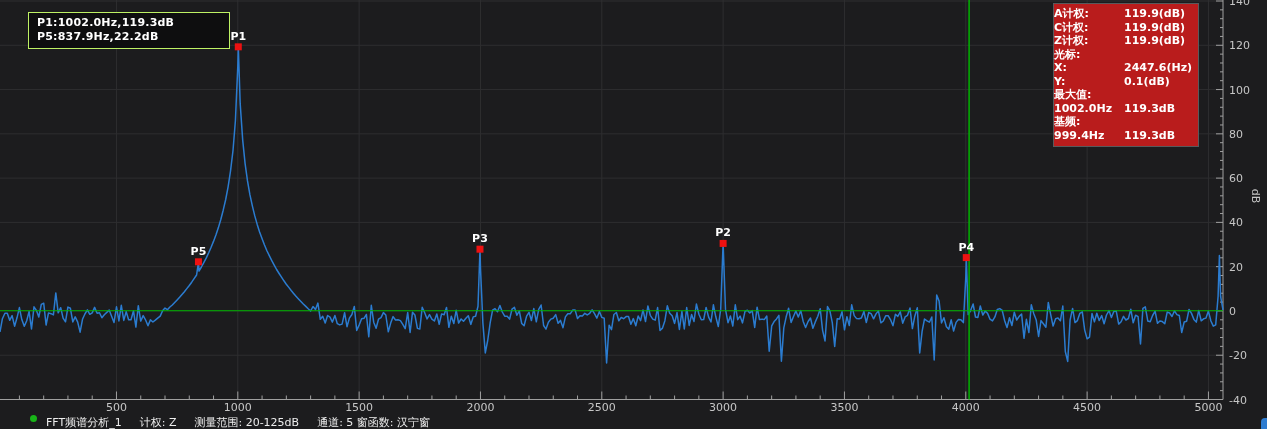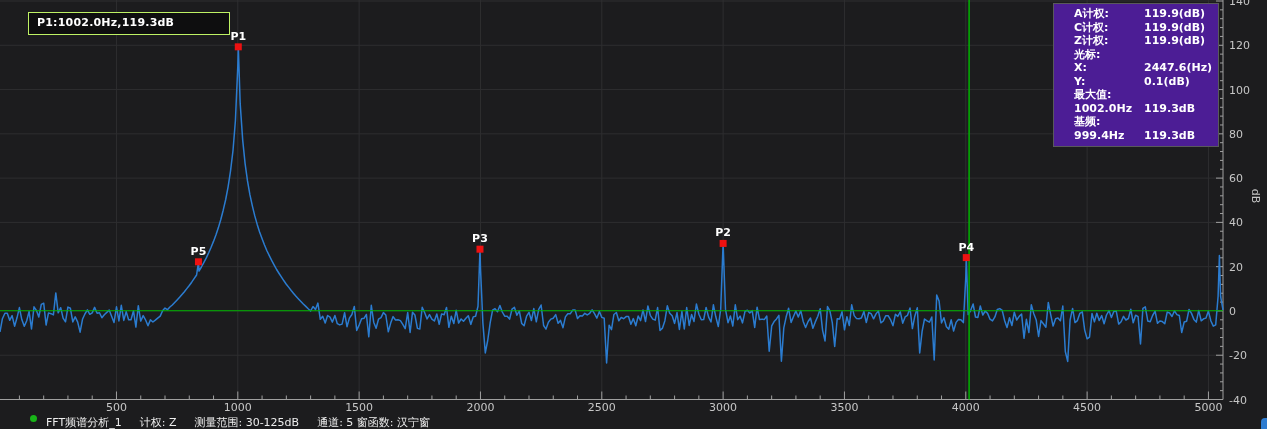--- a/index.html
+++ b/index.html
@@ -9,23 +9,23 @@
   }
   svg.chart{position:absolute;left:0;top:0;}
   .legend-box{
     position:absolute;left:28px;top:12px;width:184px;
     background:#0e0e0f;border:1px solid #bef264;
     color:#ffffff;font-size:11px;font-weight:bold;line-height:14px;
     padding:3px 8px 4px 8px;letter-spacing:0.2px;
   }
   .info-panel{
     position:absolute;left:1053px;top:3px;width:136px;
-    background:#4c1d95;border:1px solid #59595b;
+    background:#b91c1c;border:1px solid #59595b;
     color:#ffffff;font-size:11px;font-weight:bold;
-    padding:3px 8px 4px 20px;
+    padding:3px 8px 4px 0;
   }
   .info-row{display:flex;height:13.5px;line-height:13.5px;white-space:nowrap;}
   .info-row .lbl{width:70px;flex:none;}
   .info-row .val{flex:1;}
   .status-bar{
     position:absolute;left:30px;top:415px;height:14px;
     display:flex;align-items:flex-start;color:#ededed;
     font-size:11px;font-weight:normal;white-space:nowrap;
   }
   .status-dot{width:7px;height:7px;border-radius:50%;margin-right:9px;flex:none;}
@@ -189,20 +189,21 @@
       <rect x="476.4789682539682" y="245.67694444444444" width="7" height="7" fill="#ee1111"></rect>
       <text x="479.9789682539682" y="242.17694444444444" fill="#ffffff" font-size="11" font-weight="bold" text-anchor="middle">P3</text>
       <rect x="962.7670634920635" y="254.08972222222224" width="7" height="7" fill="#ee1111"></rect>
       <text x="966.2670634920635" y="250.58972222222224" fill="#ffffff" font-size="11" font-weight="bold" text-anchor="middle">P4</text>
       <rect x="194.97057539682538" y="258.29611111111114" width="7" height="7" fill="#ee1111"></rect>
       <text x="198.47057539682538" y="254.79611111111114" fill="#ffffff" font-size="11" font-weight="bold" text-anchor="middle">P5</text>
     </svg>
 
   <div class="legend-box">
       <div>P1:1002.0Hz,119.3dB</div>
+      <div>P5:837.9Hz,22.2dB</div>
     </div>
 
   <div class="info-panel">
       <div class="info-row">
         <span class="lbl">A计权:</span>
         <span class="val">119.9(dB)</span>
       </div>
       <div class="info-row">
         <span class="lbl">C计权:</span>
         <span class="val">119.9(dB)</span>
@@ -238,18 +239,18 @@
       <div class="info-row">
         <span class="lbl">999.4Hz</span>
         <span class="val">119.3dB</span>
       </div>
     </div>
 
   <div class="status-bar">
     <span class="status-dot" style="background: rgb(24, 180, 24);"></span>
   <span class="status-seg">FFT频谱分析_1</span>
       <span class="status-seg">计权: Z</span>
-      <span class="status-seg">测量范围: 30-125dB</span>
+      <span class="status-seg">测量范围: 20-125dB</span>
       <span class="status-seg">通道: 5 窗函数: 汉宁窗</span>
     </div>
 
   <div class="corner-chip"></div>
 </div>
 
 </body></html>

